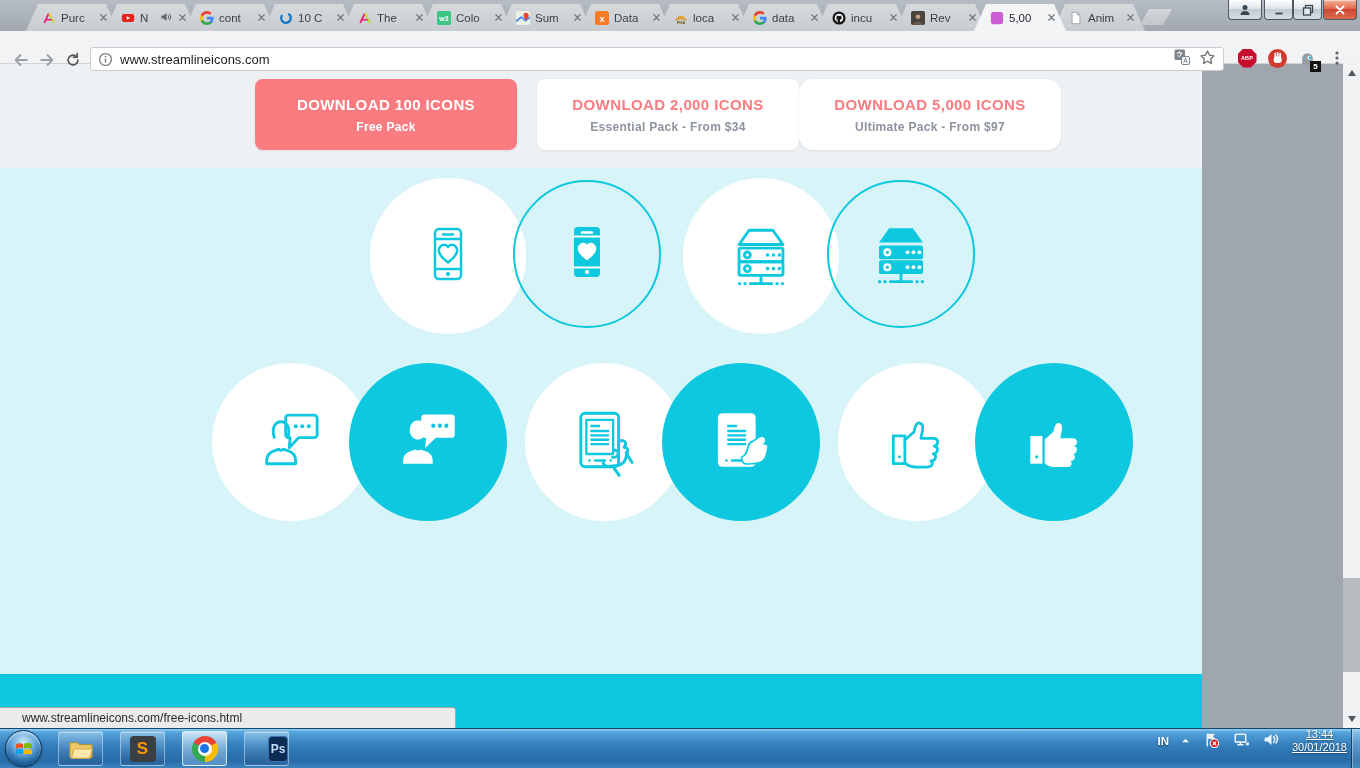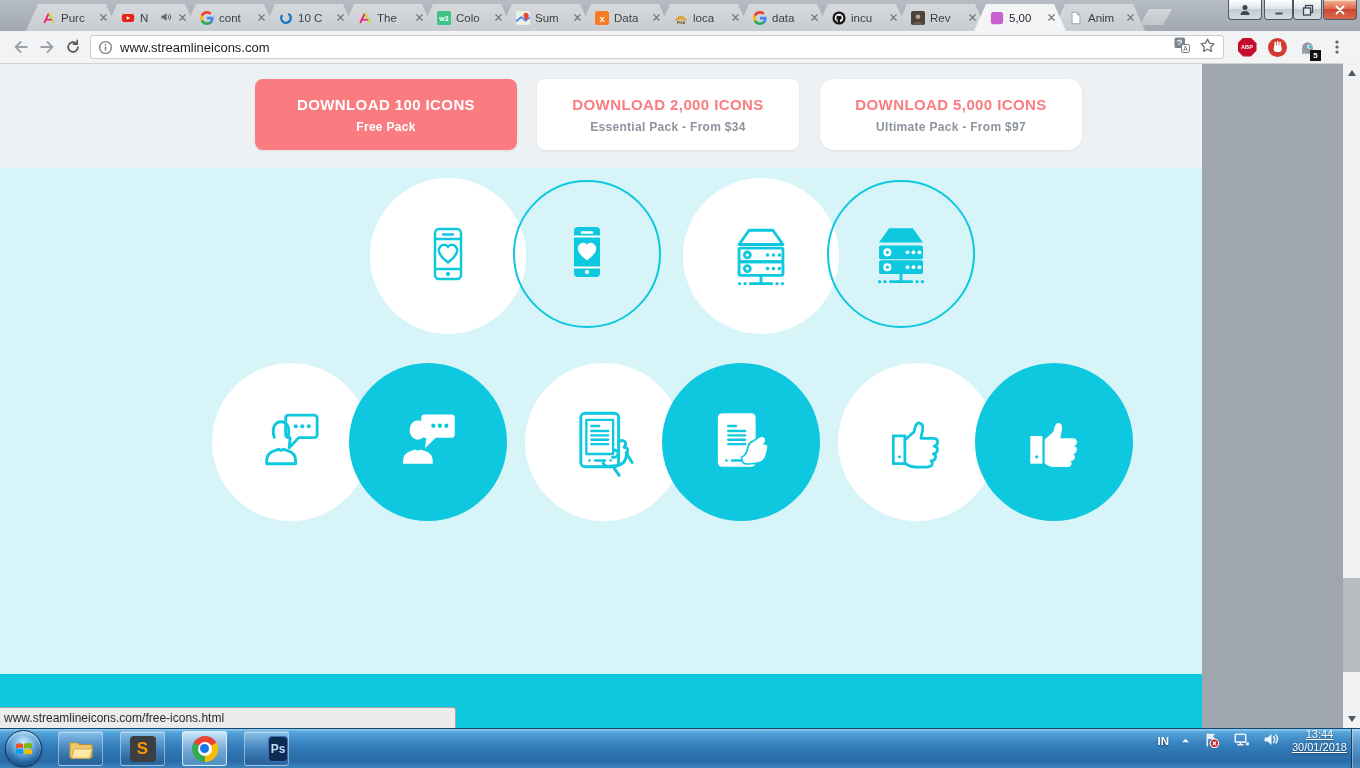--- a/index.html
+++ b/index.html
@@ -24,21 +24,21 @@
     background:linear-gradient(#d3d7db,#c2c7cc); }
   .wbtn { position:absolute; top:0; height:20px; border:1px solid #4d5a66; border-top:none;
     border-radius:0 0 4px 4px; display:flex; align-items:center; justify-content:center;
     background:linear-gradient(#fbfdfe,#dfe5ea 45%,#c2cad2 50%,#d7dde3);
     box-shadow:inset 0 1px 0 rgba(255,255,255,.8); }
   .wbtn.close { background:linear-gradient(#f6b396,#e06b50 45%,#ce4630 50%,#d96b4f);
     box-shadow:inset 0 1px 0 rgba(255,255,255,.5); }
 
   
   .toolbar { position:absolute; left:0; top:31px; width:100%; height:32px; background:#f2f3f4;
-    border-bottom:1px solid #cfd3d6; display:flex; align-items:center; padding:16px 8px; z-index:5; }
+    border-bottom:1px solid #cfd3d6; display:flex; align-items:flex-start; padding:16px 8px; z-index:5; }
   .navbtn { width:26px; height:26px; display:flex; align-items:center; justify-content:center; flex:none; }
   .omnibox { flex:1 1 auto; height:24px; margin:0 8px 0 4px; background:#fff; border:1px solid #c9cdd1;
     border-radius:3px; display:flex; align-items:center; padding:0 7px; }
   .omnibox .url { font-size:13px; color:#1c1e21; margin-left:7px; }
   .omnibox .sp { flex:1 1 auto; }
   .extbtn { width:22px; height:22px; flex:none; margin:0 4px; display:flex; align-items:center; justify-content:center; position:relative; }
   .abp { width:19px; height:19px; background:#c70d2c; color:#fff; font-size:5.5px; font-weight:bold;
     display:flex; align-items:center; justify-content:center; letter-spacing:.2px;
     clip-path:polygon(30% 0,70% 0,100% 30%,100% 70%,70% 100%,30% 100%,0 70%,0 30%); }
   .handblk { width:19px; height:19px; border-radius:50%; background:#d23a2e; position:relative; }
@@ -46,35 +46,35 @@
     color:#fff; font-size:8px; font-weight:bold; display:flex; align-items:center; justify-content:center; }
 
   
   .page { position:absolute; left:0; top:63px; width:1202px; height:665px; background:#d7f4f9; }
   .band { position:absolute; left:0; top:0; width:100%; height:105px; background:#edf1f3; }
   .pricebtn { position:absolute; top:16px; width:262px; height:71px; border-radius:8px; border:none;
     cursor:pointer; font-family:"Liberation Sans",sans-serif; box-shadow:0 1px 3px rgba(0,0,0,.08); }
   .pricebtn .l1 { font-size:15px; font-weight:bold; letter-spacing:.4px; }
   .pricebtn .l2 { font-size:12px; font-weight:bold; margin-top:7px; letter-spacing:.3px; }
   .pb1 { left:255px; background:#fa7c80; color:#fff; }
-  .pb2 { left:537px; background:#fff; } .pb3 { left:820px; background:#fff;border-radius:14px; }
+  .pb2 { left:537px; background:#fff; } .pb3 { left:799px; background:#fff;border-radius:14px; }
   .pb2 .l1, .pb3 .l1 { color:#fa7c80; } .pb2 .l2, .pb3 .l2 { color:#8d949e; }
 
   .circle { position:absolute; border-radius:50%; display:flex; align-items:center; justify-content:center; }
   .c-white { background:#fff; z-index:1; }
   .c-ring { border:2px solid #0dc8de; z-index:2; }
   .c-teal { background:#0dc8de; z-index:2; }
   .ic-outline { color:#0dc8de; }
   .ic-solid-teal { color:#0dc8de; --d:#ffffff; }
   .ic-solid-white { color:#ffffff; --d:#0dc8de; }
 
   .footerband { position:absolute; left:0; top:611px; width:100%; height:54px; background:#0dc8de; }
   .statusbar { position:absolute; left:0; bottom:0; width:456px; height:21px; background:#ebebeb;
     border:1px solid #a6a6a6; border-left:none; border-bottom:none; border-top-right-radius:3px;
-    font-size:12px; color:#2b2b2b; display:flex; align-items:center; padding-left:4px; z-index:8; }
+    font-size:12px; color:#2b2b2b; display:flex; align-items:center; padding-left:22px; z-index:8; }
 
   
   .scroll { position:absolute; right:0; top:63px; width:17px; height:665px; background:#f0f2f3; z-index:7; }
   .sarr { position:absolute; left:0; width:17px; height:15px; display:flex; align-items:center; justify-content:center; }
   .sarr.up { top:2px; } .sarr.dn { bottom:2px; }
   .tri-up { width:0; height:0; border-left:4.5px solid transparent; border-right:4.5px solid transparent; border-bottom:6px solid #53585c; }
   .tri-dn { width:0; height:0; border-left:4.5px solid transparent; border-right:4.5px solid transparent; border-top:6px solid #53585c; }
   .sthumb { position:absolute; left:0; top:515px; width:17px; height:94px; background:#b9bcbe; }
 
   

